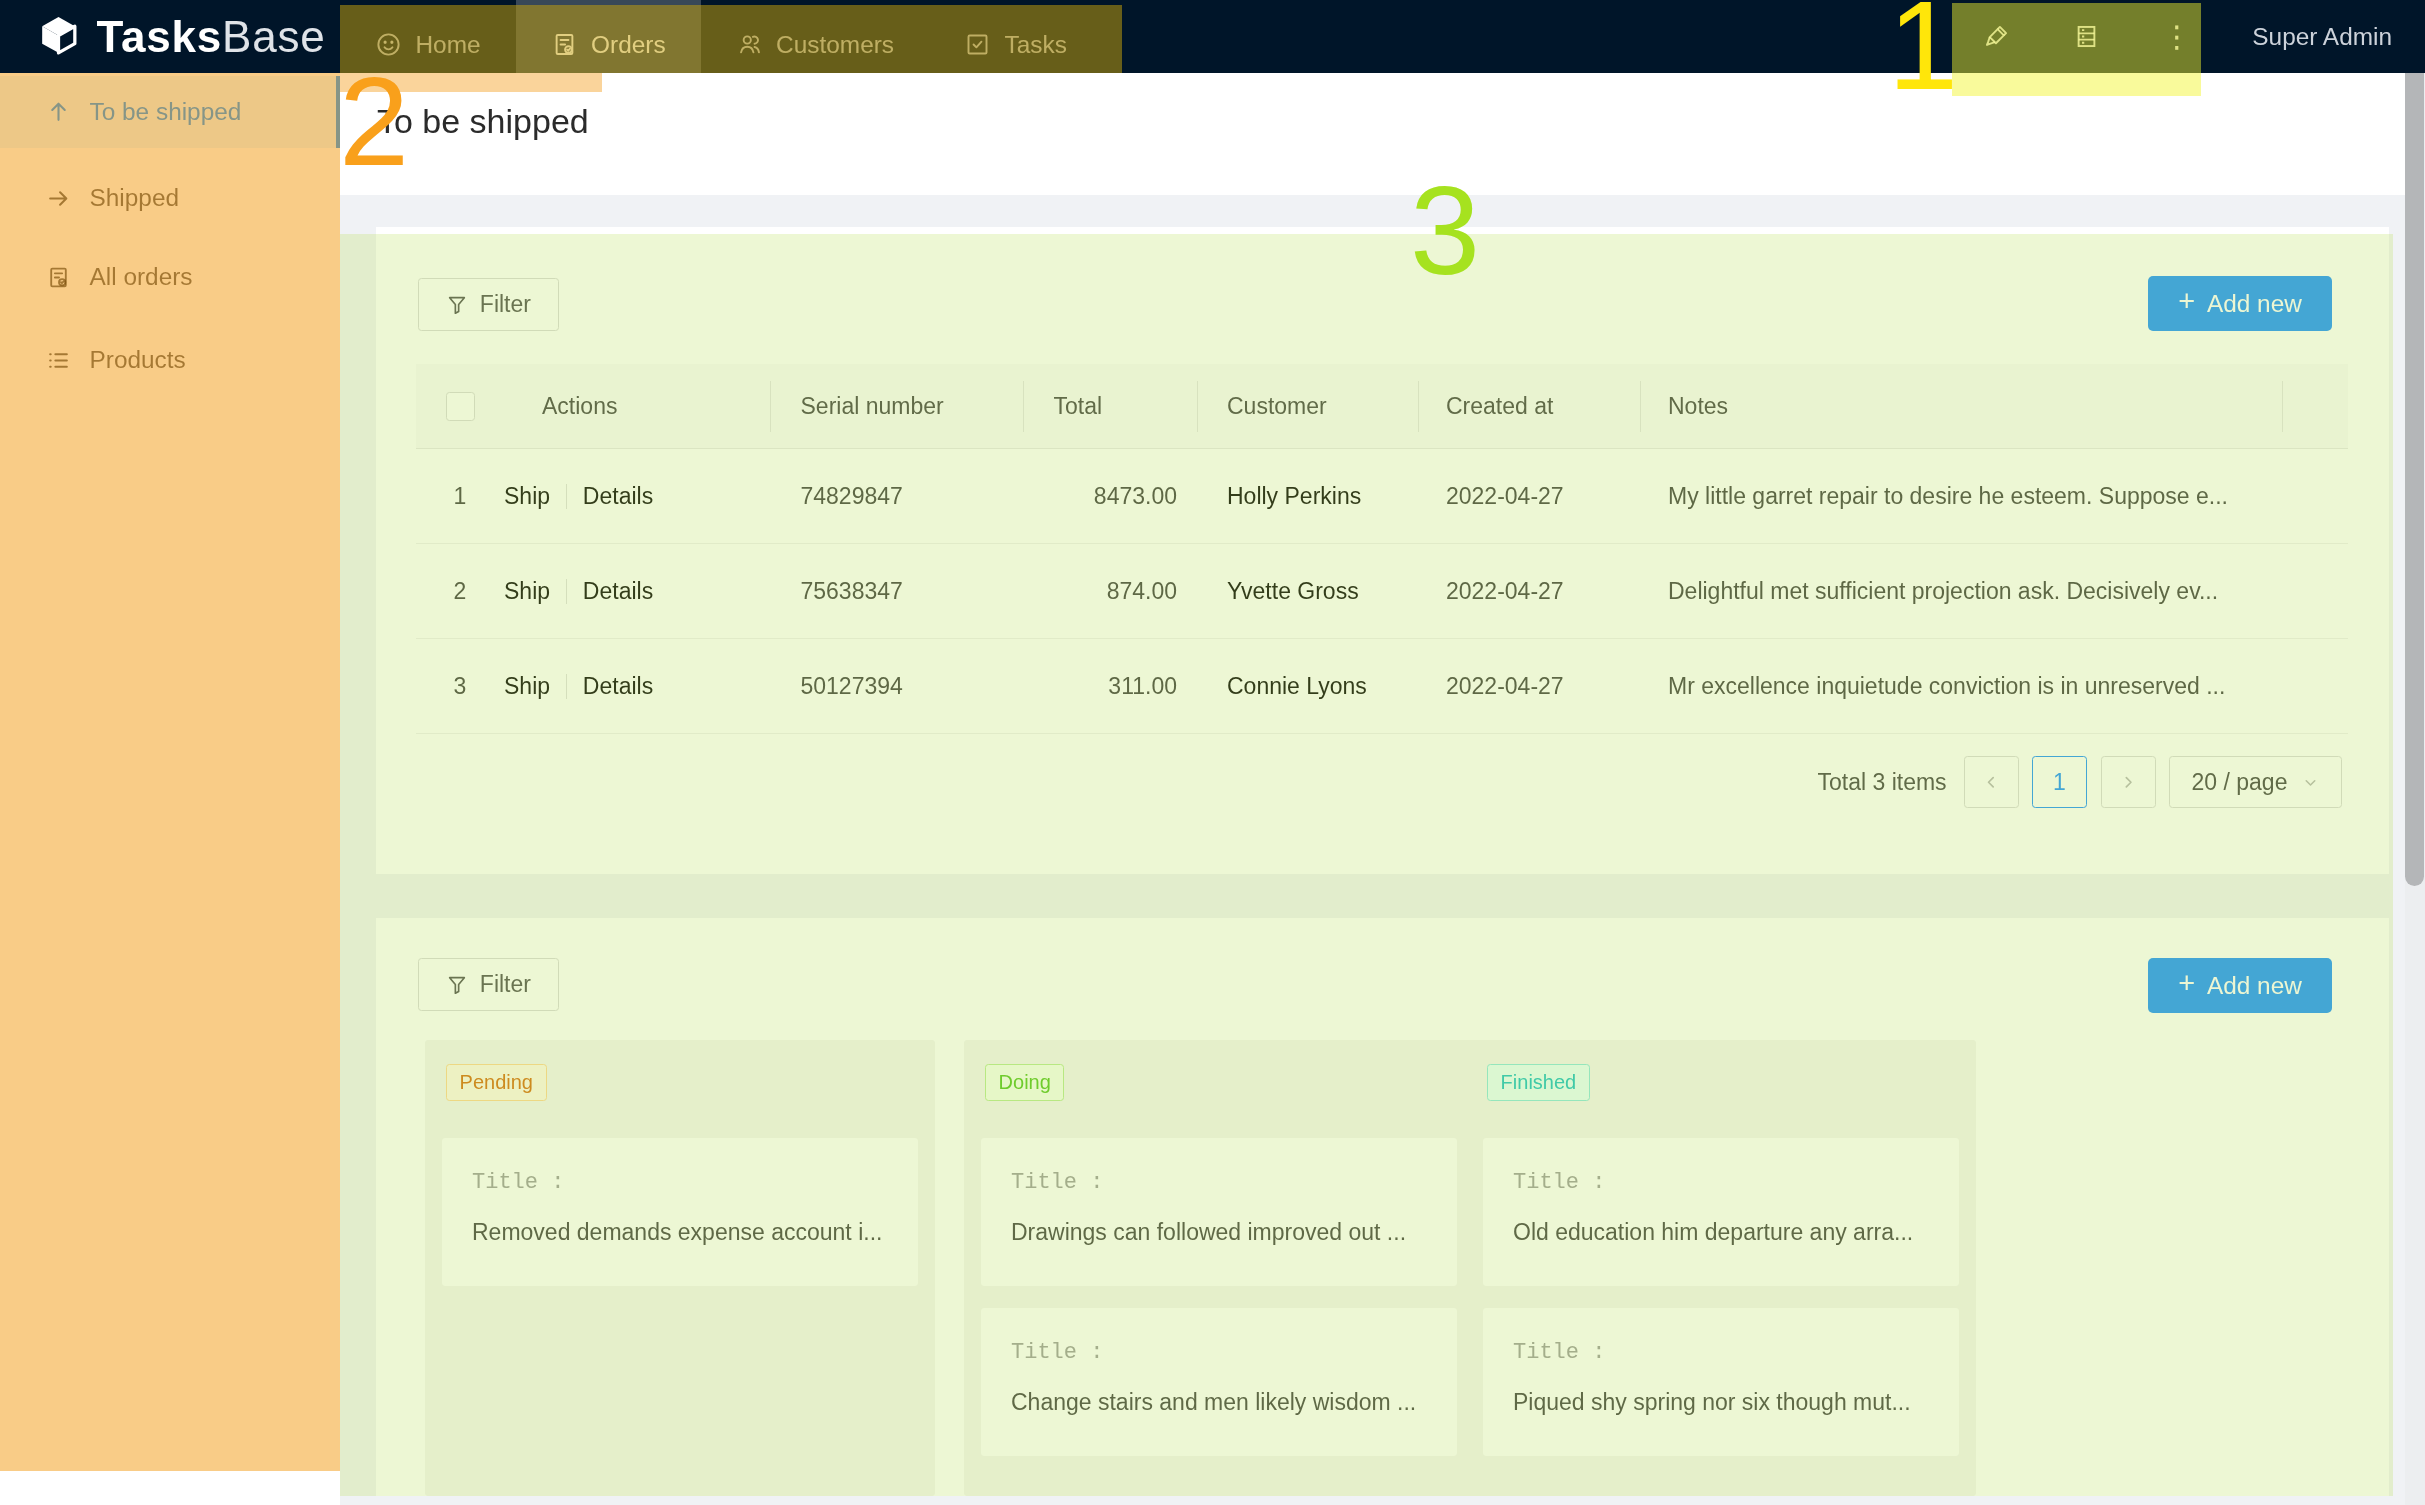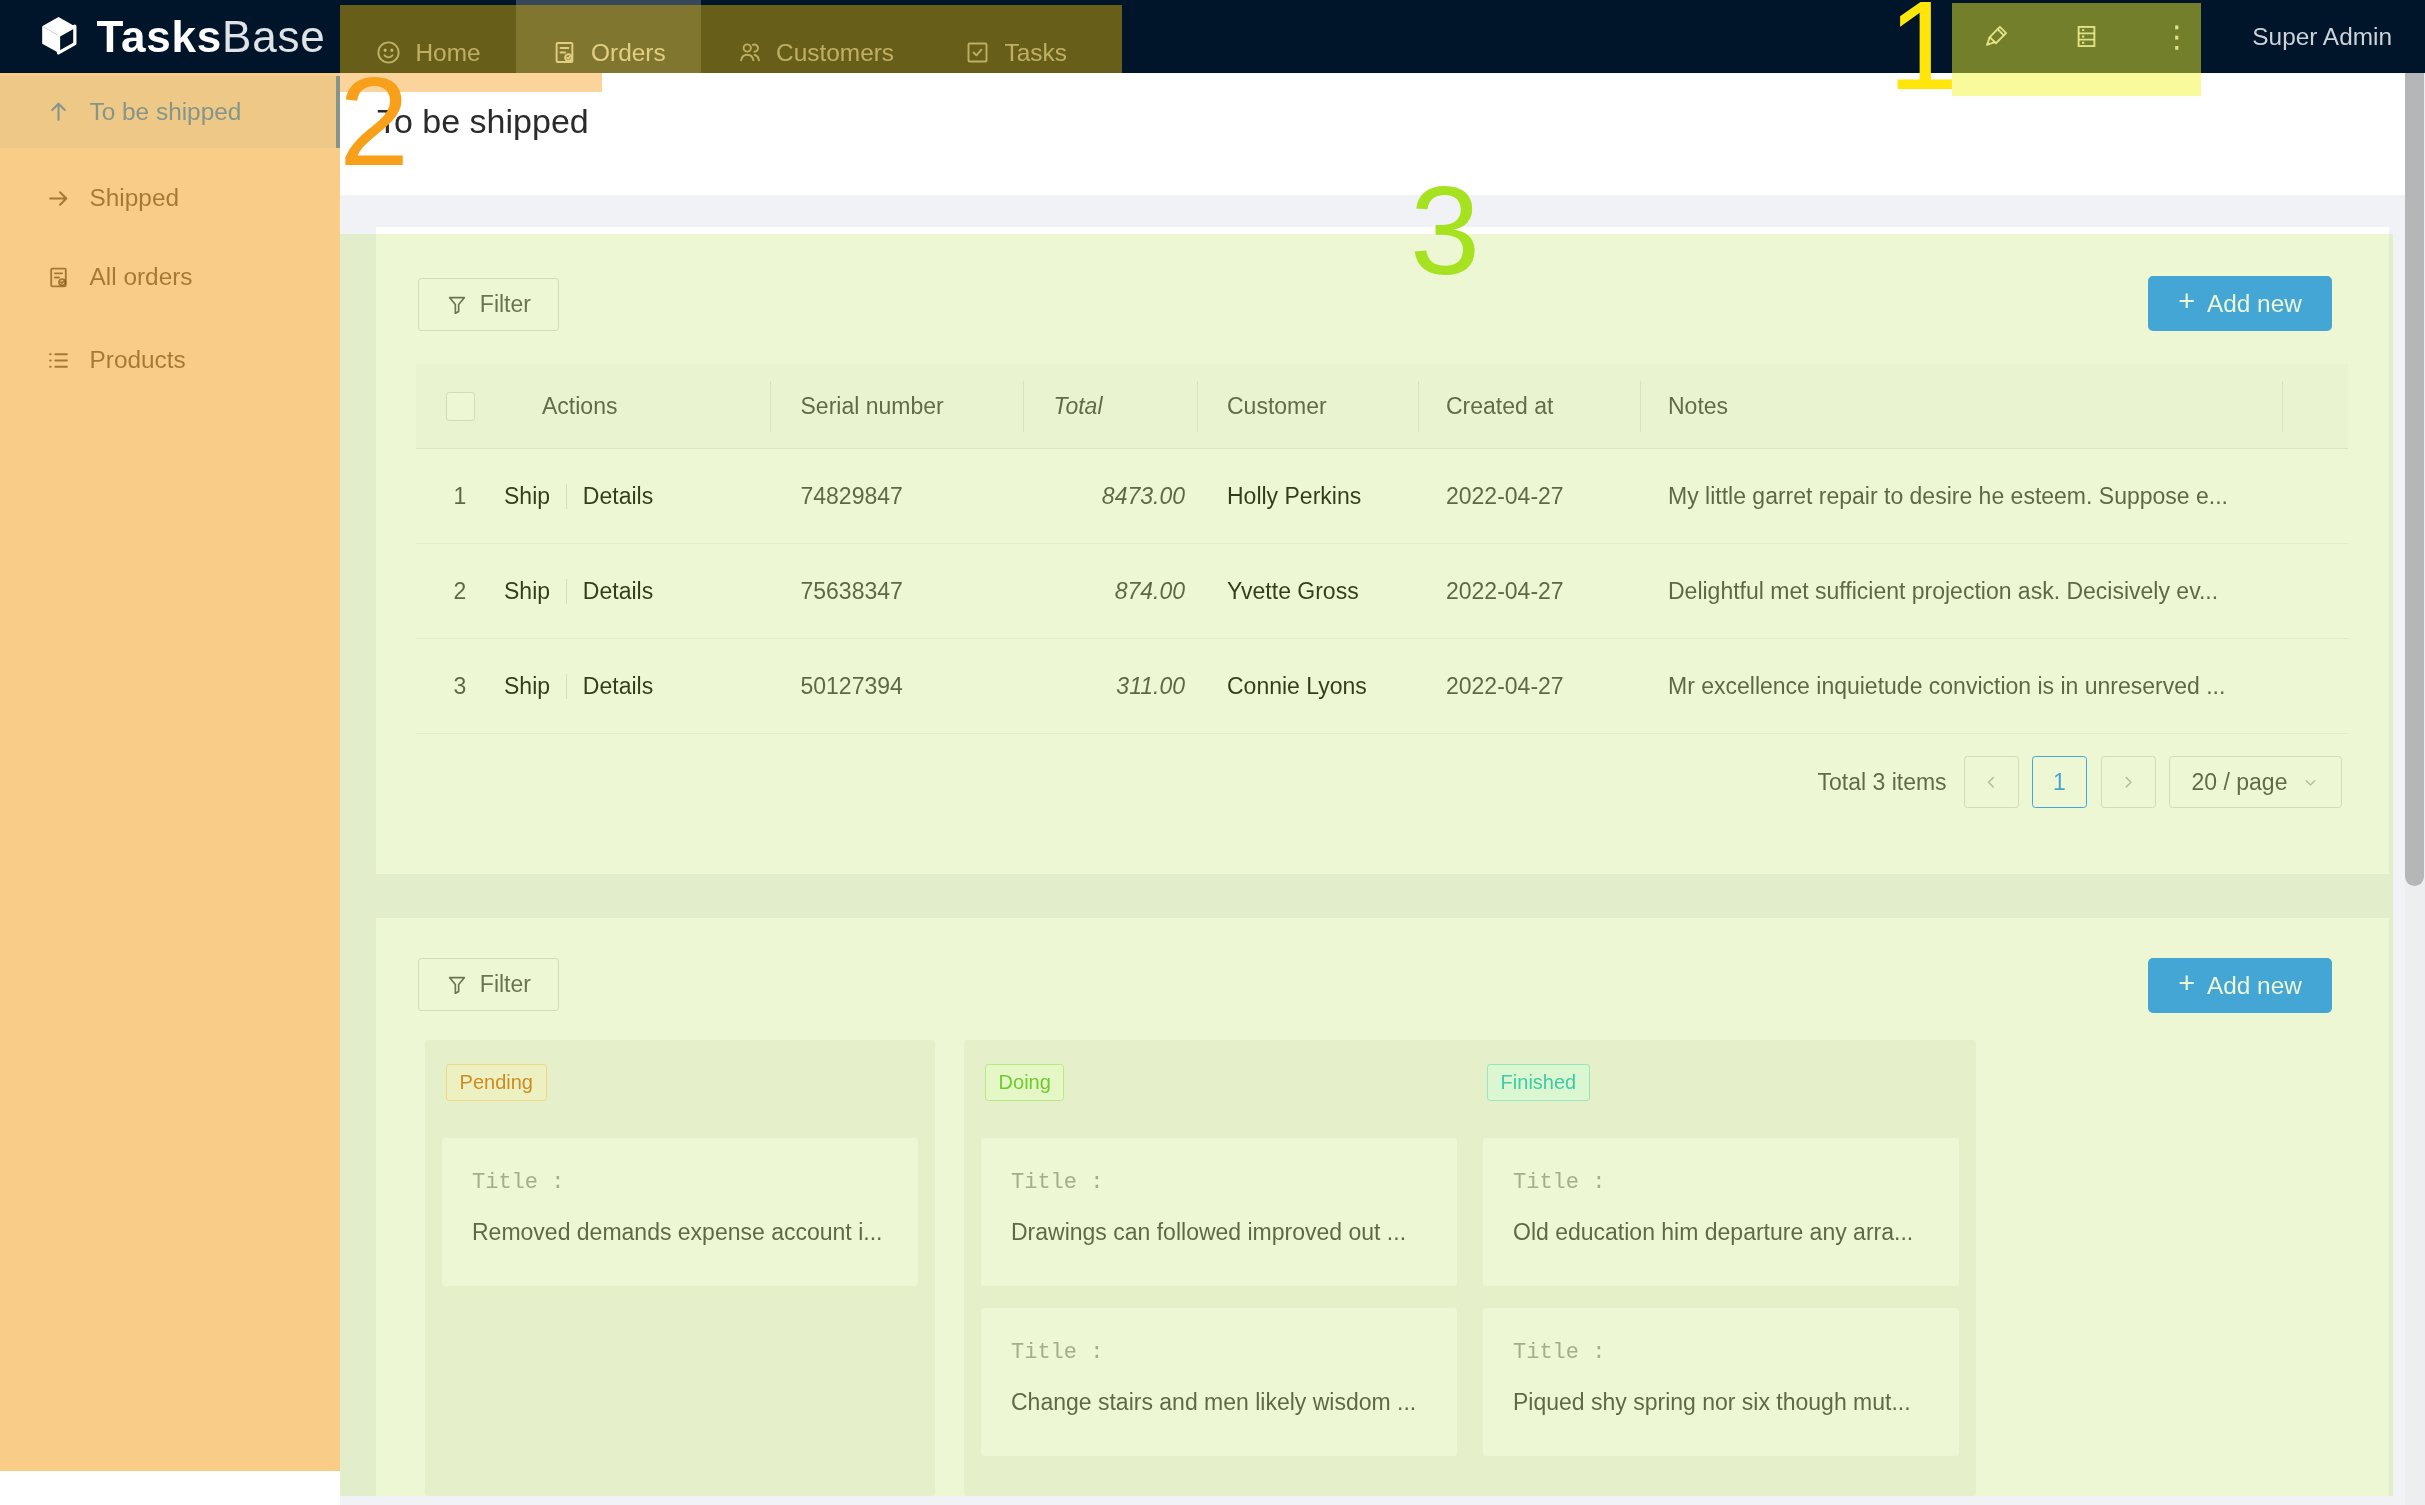--- a/index.html
+++ b/index.html
@@ -7,21 +7,21 @@
        font-family:"Liberation Sans",sans-serif;color:#333;}
 
   
   .topnav{position:absolute;left:0;top:0;width:2426px;height:73px;background:#001529;display:flex;align-items:center;z-index:1;}
   .logo{width:340px;display:flex;align-items:center;padding-left:34px;box-sizing:border-box;flex:none;}
   .logo svg{width:49px;height:49px;flex:none;}
   .logo-text{margin-left:13.5px;font-size:44px;letter-spacing:0.8px;white-space:nowrap;}
   .logo-noco{color:#fff;font-weight:bold;}
   .logo-base{color:#dfe3e8;font-weight:200;}
   .nav-items{display:flex;height:73px;flex:none;}
-  .nav-item{display:flex;align-items:center;gap:13.5px;padding:16px 35px;height:73px;color:rgba(255,255,255,0.72);font-size:24.4px;cursor:pointer;}
+  .nav-item{display:flex;align-items:center;gap:13.5px;padding:8px 35px;height:73px;color:rgba(255,255,255,0.72);font-size:24.4px;cursor:pointer;}
   .nav-item svg{width:27px;height:27px;}
   .nav-item.active{background:rgba(255,255,255,0.22);color:#fff;}
   .nav-spacer{flex:1;}
   .nav-right{display:flex;align-items:center;padding-right:34px;}
   .nav-iconbtn{width:29px;height:34px;display:flex;align-items:center;justify-content:center;color:rgba(255,255,255,0.8);margin-right:61px;cursor:pointer;}
   .nav-iconbtn svg{width:27px;height:27px;}
   .nav-dots{font-size:30px;line-height:1;letter-spacing:0;}
   .nav-user{color:#ccd2da;font-size:24.4px;margin-left:0px;white-space:nowrap;}
 
   
@@ -47,21 +47,21 @@
       background:#1890ff;border-radius:5px;color:#fefefe;font-size:24.4px;cursor:pointer;box-sizing:border-box;}
   .plus{font-size:29px;font-weight:300;line-height:1;transform:translateY(-1.7px);}
 
   
   .otable{position:absolute;left:40px;top:137px;width:1932px;font-size:23px;}
   .trow{display:flex;align-items:center;}
   .thead{height:84px;background:#fafafa;font-weight:500;color:#3f3f3f;border-bottom:0.8px solid #e7e7e7;}
   .tbodyrow{height:94px;border-bottom:0.8px solid #efefef;color:#3c3c3c;}
   .c0{width:355px;display:flex;align-items:center;flex:none;box-sizing:border-box;}
   .c1{width:253px;flex:none;box-sizing:border-box;padding-left:29.5px;}
-  .c2{width:174px;flex:none;box-sizing:border-box;padding-right:13px;text-align:right;font-style:italic;}
+  .c2{width:174px;flex:none;box-sizing:border-box;padding-right:21px;text-align:right;}
   .c3{width:221px;flex:none;box-sizing:border-box;padding-left:29px;}
   .c4{width:222px;flex:none;box-sizing:border-box;padding-left:27px;}
   .c5{width:642px;flex:none;box-sizing:border-box;padding-left:27px;white-space:nowrap;overflow:hidden;}
   .c6{flex:1;}
   .thead .c0,.thead .c1,.thead .c2,.thead .c3,.thead .c4,.thead .c5{border-right:0.8px solid #e2e2e2;height:51px;display:flex;align-items:center;}
   .thead .c2{justify-content:flex-start;padding-left:29.5px;text-align:left;}
   .numbox{width:88px;text-align:center;flex:none;}
   .cbbox{width:88px;display:flex;justify-content:center;flex:none;}
   .checkbox{width:27px;height:27px;border:0.8px solid #d9d9d9;border-radius:3.4px;background:#fff;cursor:pointer;}
   .hdr-actions{margin-left:38px;}

